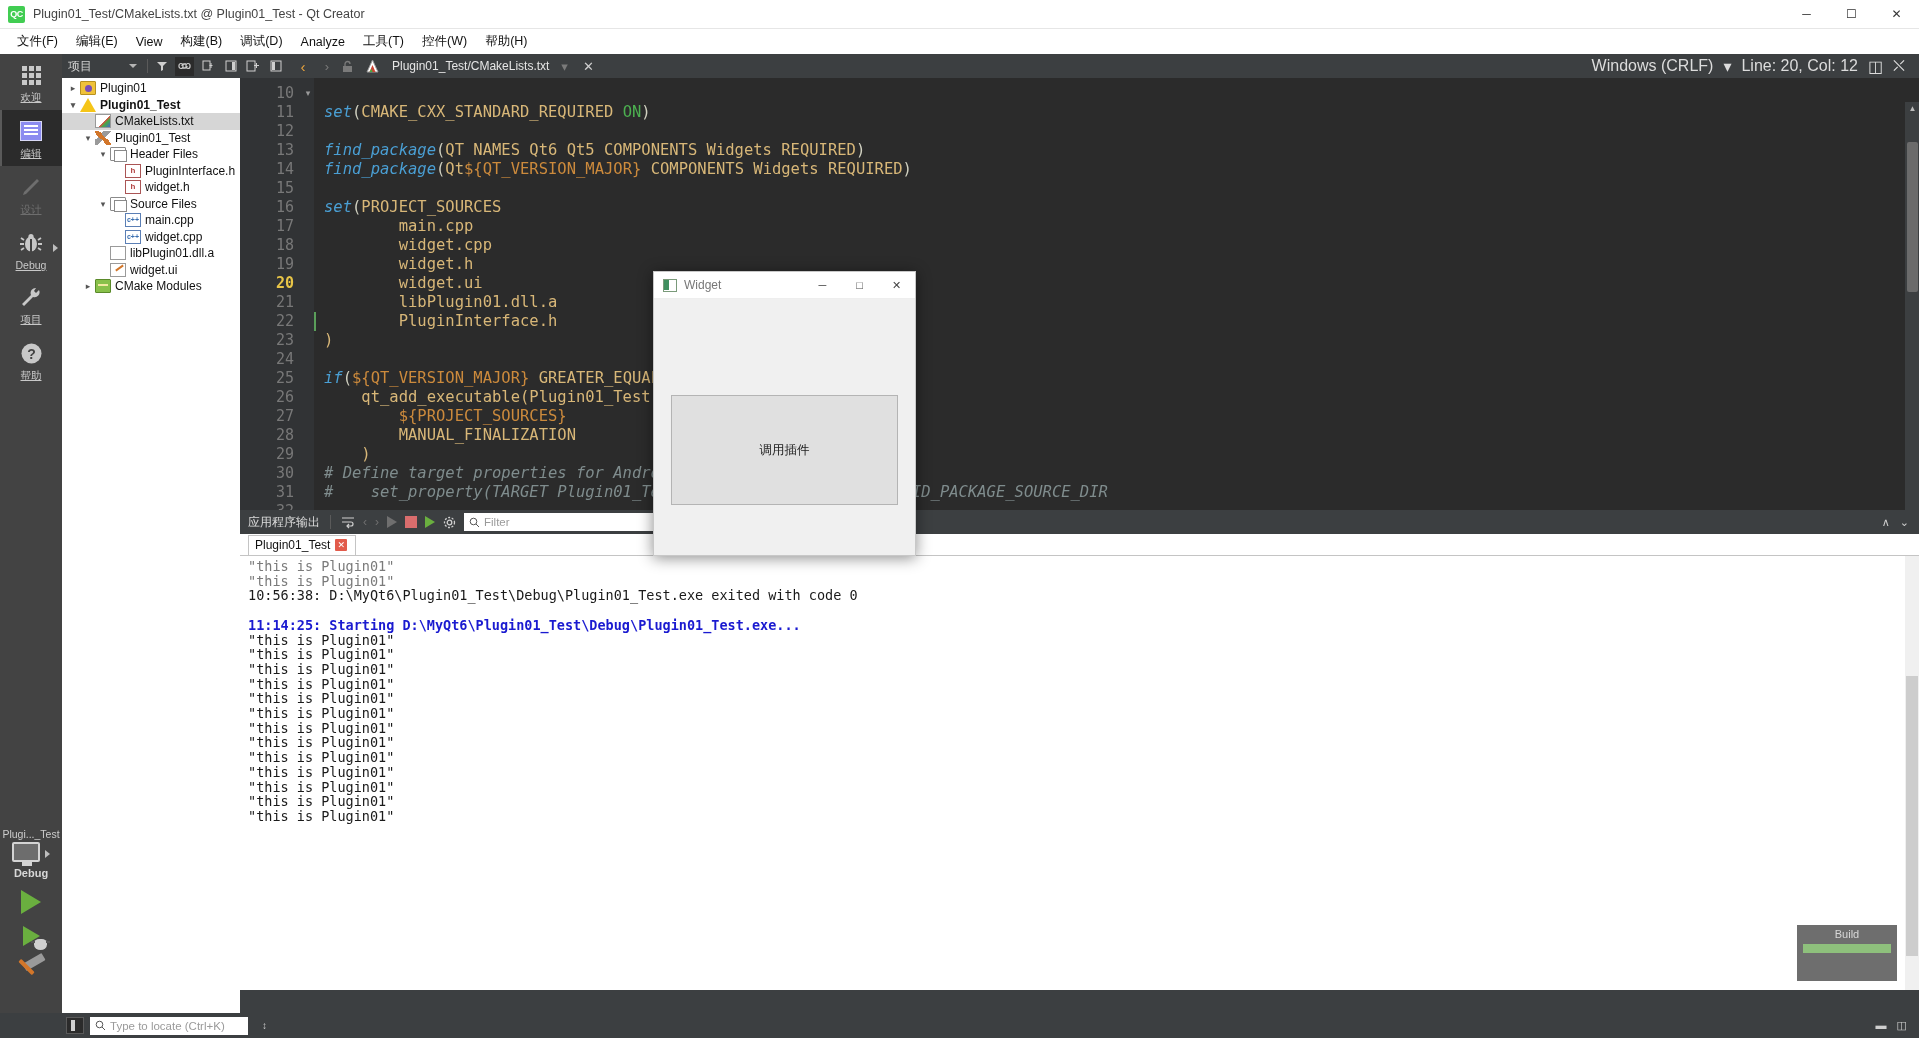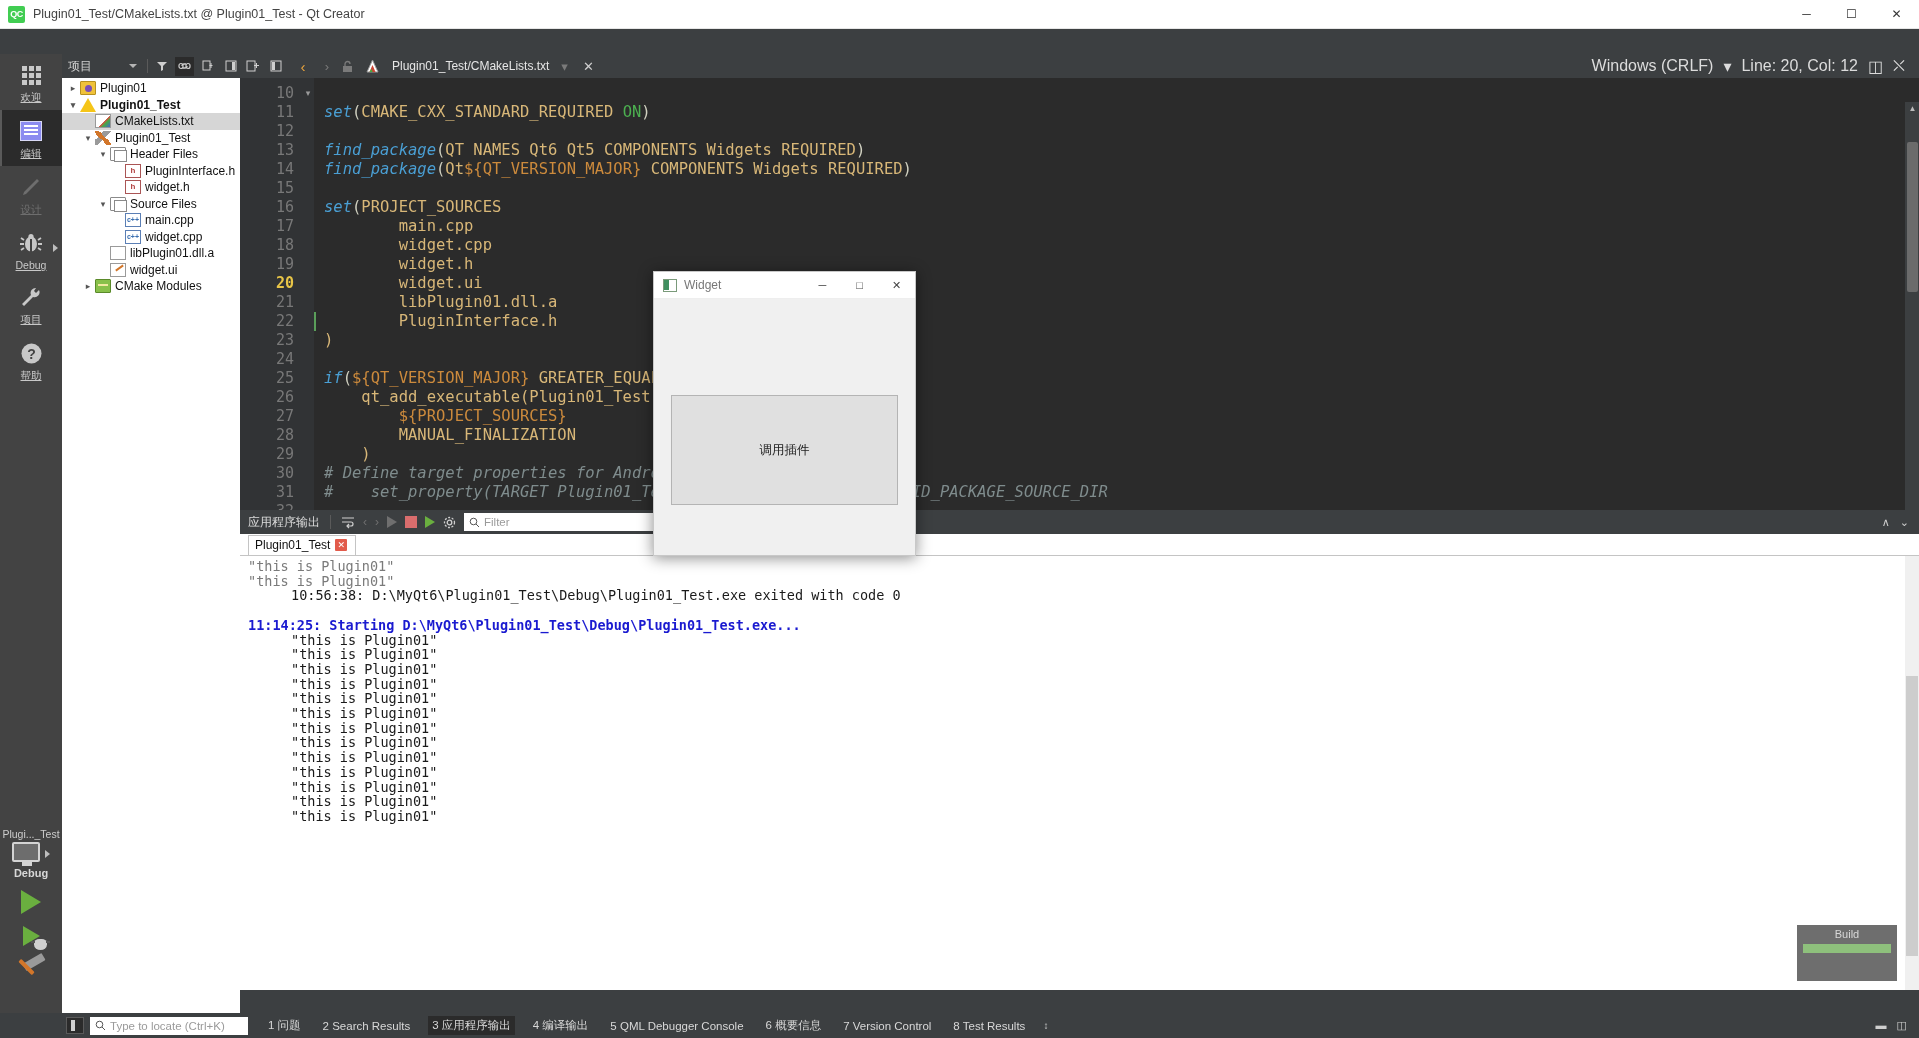--- a/index.html
+++ b/index.html
@@ -159,21 +159,21 @@
   .playbug { width: 0; height: 0; border-left: 10px solid #6aaf3f; border-top: 6px solid transparent; border-bottom: 6px solid transparent; position: relative; }
   .filterbox { width: 340px; height: 18px; background: #ffffff; display: flex; align-items: center; gap: 4px; padding-left: 5px; }
   .filterbox .ph { font-size: 11.5px; color: #9a9a9a; }
   .out-right { margin-left: auto; display: flex; gap: 10px; padding-right: 10px; color: #cfcfcf; font-size: 11px; }
 
   .out-tabs { height: 22px; background: #ffffff; display: flex; align-items: flex-end; padding-left: 8px; border-bottom: 1px solid #c4c4c4; }
   .out-tab { display: flex; align-items: center; gap: 5px; font-size: 12px; color: #111; padding: 2px 8px 3px 6px; border: 1px solid #c4c4c4; border-bottom: none; background: #fff; }
   .tab-x { width: 12px; height: 12px; background: #e25b4b; color: #fff; font-size: 9px; display: flex; align-items: center; justify-content: center; border-radius: 1px; }
   .console { background: #ffffff; height: 434px; padding: 3px 0 0 8px; overflow: hidden; position: relative; }
   .oline { font-family: "DejaVu Sans Mono", monospace; font-size: 13.5px; line-height: 14.7px; color: #7a7a7a; white-space: pre; }
-  .oline.black { color: #1a1a1a; margin-left: 43px; }
+  .oline.black { color: #1a1a1a; }
   .oline.blue { color: #1a1ad0; font-weight: bold; }
   .console-sb { position: absolute; right: 0; top: 0; width: 14px; height: 434px; background: #f0f0f0; }
   .console-thumb { position: absolute; right: 1px; top: 120px; width: 12px; height: 280px; background: #cdcdcd; }
 
   
   .buildbox { position: absolute; right: 22px; bottom: 32px; width: 100px; height: 56px; background: #6e6e6e; }
   .buildbox .bl { font-size: 11px; color: #d8d8d8; text-align: center; padding-top: 3px; }
   .buildbox .bar { margin: 4px 6px 0 6px; height: 9px; background: #8ec07c; }
 
   
@@ -209,20 +209,31 @@
   <div class="titlebar">
     <div class="qc-logo">QC</div>
     <div class="title-text">Plugin01_Test/CMakeLists.txt @ Plugin01_Test - Qt Creator</div>
     <div class="win-btns">
       <div class="win-btn">─</div>
       <div class="win-btn">☐</div>
       <div class="win-btn close">✕</div>
     </div>
   </div>
 
+  <div class="menubar" id="menubar">
+      <div class="menu-item">文件(F)</div>
+      <div class="menu-item">编辑(E)</div>
+      <div class="menu-item">View</div>
+      <div class="menu-item">构建(B)</div>
+      <div class="menu-item">调试(D)</div>
+      <div class="menu-item">Analyze</div>
+      <div class="menu-item">工具(T)</div>
+      <div class="menu-item">控件(W)</div>
+      <div class="menu-item">帮助(H)</div>
+    </div>
 
   <div class="activitybar" id="activitybar">
       <div class="act-item">
         <div class="act-icon">
           <div class="grid-icon">
             <i></i>
             <i></i>
             <i></i>
             <i></i>
             <i></i>
@@ -618,30 +629,20 @@
     <div class="sb-toggle"></div>
     <div class="locator">
       <span>
         <svg width="11" height="11" viewBox="0 0 11 11">
             <circle cx="4.5" cy="4.5" r="3.3" stroke="#555" fill="none"></circle>
             <path d="M7 7l3 3" stroke="#555"></path>
           </svg>
       </span>
       <span class="ph">Type to locate (Ctrl+K)</span>
     </div>
-    <div class="sb-items" id="sbitems">
-        <div class="sb-item">1 问题</div>
-        <div class="sb-item">2 Search Results</div>
-        <div class="sb-item active">3 应用程序输出</div>
-        <div class="sb-item">4 编译输出</div>
-        <div class="sb-item">5 QML Debugger Console</div>
-        <div class="sb-item">6 概要信息</div>
-        <div class="sb-item">7 Version Control</div>
-        <div class="sb-item">8 Test Results</div>
-      </div>
     <div class="updown" style="margin-left:14px">↕</div>
     <div class="sb-right">
       <span>▬</span>
       <span>◫</span>
     </div>
   </div>
 
 </div>
 
 </body></html>

